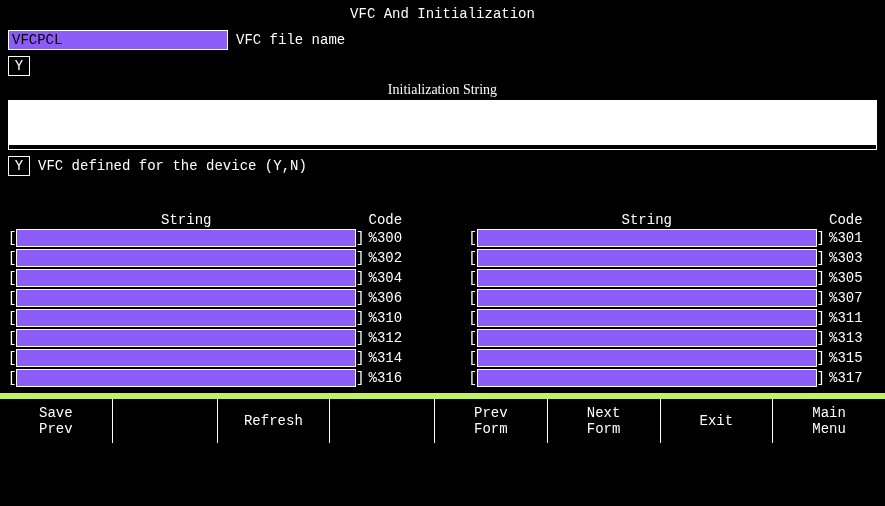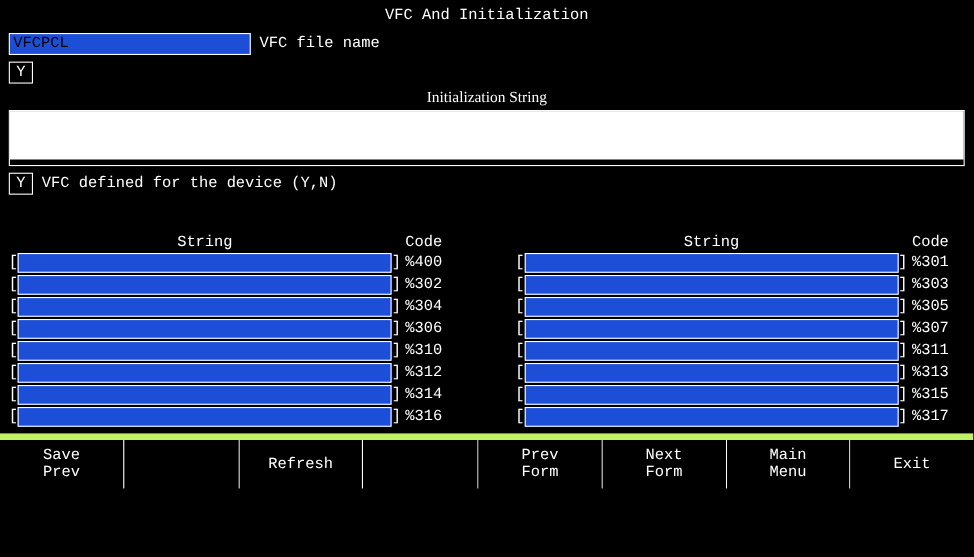--- a/index.html
+++ b/index.html
@@ -28,21 +28,21 @@
       display: flex;
       align-items: center;
       padding: 2px 8px;
     }
     .vfc-filename-row {
       display: flex;
       align-items: center;
       padding: 4px 8px;
     }
     input[type="text"], .text-input {
-      background: #1d4ed8;
+      background: #8b5cf6;
       color: #000;
       border: 1px solid #fff;
       font-family: 'Courier New', Courier, monospace;
       font-size: 14px;
       padding: 1px 3px;
       outline: none;
     }
     .label {
       margin-left: 8px;
       white-space: nowrap;
@@ -224,21 +224,21 @@
     <div class="half-block">
       <div class="half-header-row">
         <div class="half-string-header">String</div>
         <div class="half-code-header">Code</div>
       </div>
       <div id="left-rows">
           <div class="string-row-wrap">
       <span class="str-bracket-left">[</span>
       <input type="text" class="str-input" value="" style="width: 200px;">
       <span class="str-bracket-right">]</span>
-      <span class="str-code">%400</span>
+      <span class="str-code">%300</span>
     </div>
           <div class="string-row-wrap">
       <span class="str-bracket-left">[</span>
       <input type="text" class="str-input" value="" style="width: 200px;">
       <span class="str-bracket-right">]</span>
       <span class="str-code">%302</span>
     </div>
           <div class="string-row-wrap">
       <span class="str-bracket-left">[</span>
       <input type="text" class="str-input" value="" style="width: 200px;">
@@ -347,19 +347,19 @@
       <span>Refresh</span>
     </div>
     <div class="footer-btn-empty"></div>
     <div class="footer-btn">
       <span><span>Prev</span><br><span>Form</span></span>
     </div>
     <div class="footer-btn">
       <span><span>Next</span><br><span>Form</span></span>
     </div>
     <div class="footer-btn">
+      <span>Exit</span>
+    </div>
+    <div class="footer-btn">
       <span><span>Main</span><br><span>Menu</span></span>
     </div>
-    <div class="footer-btn">
-      <span>Exit</span>
-    </div>
   </div>
 </div>
 
 </body></html>

